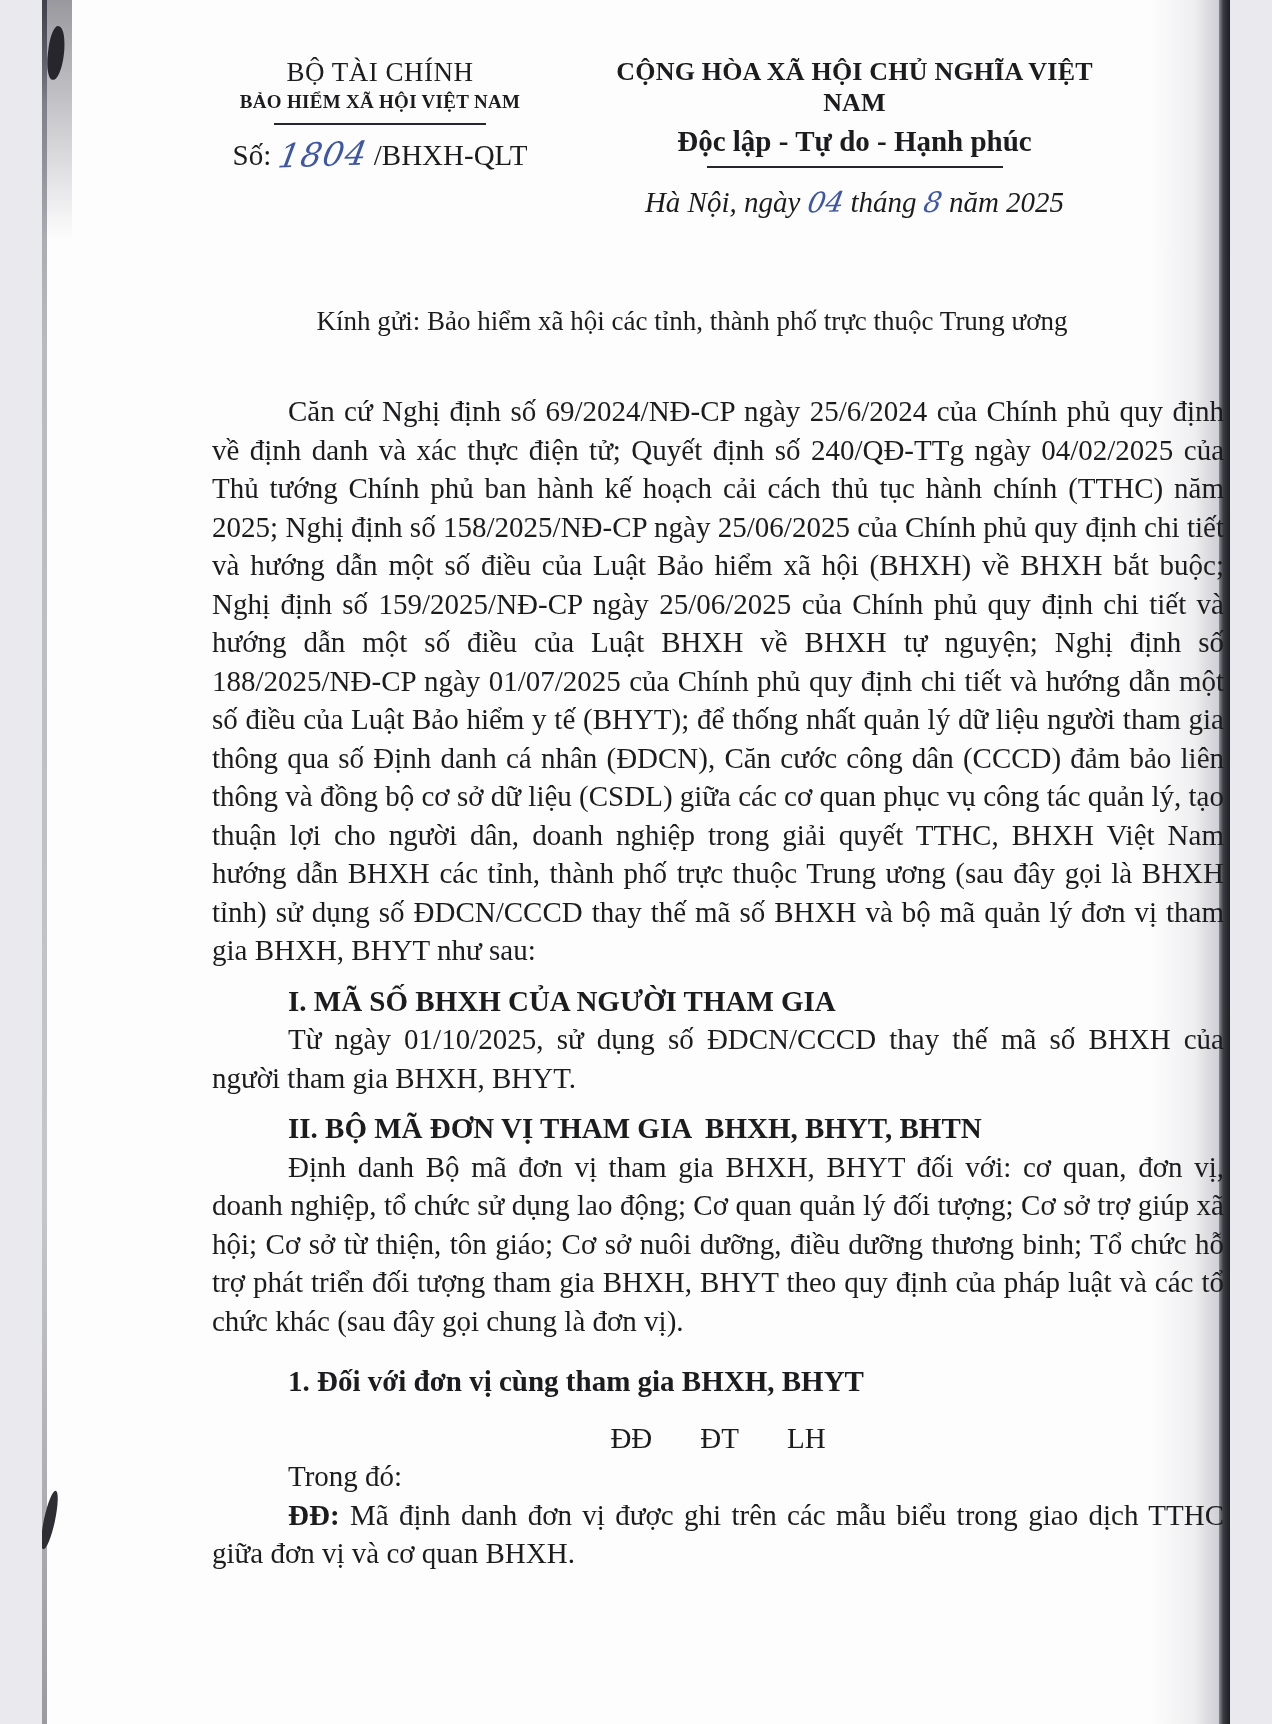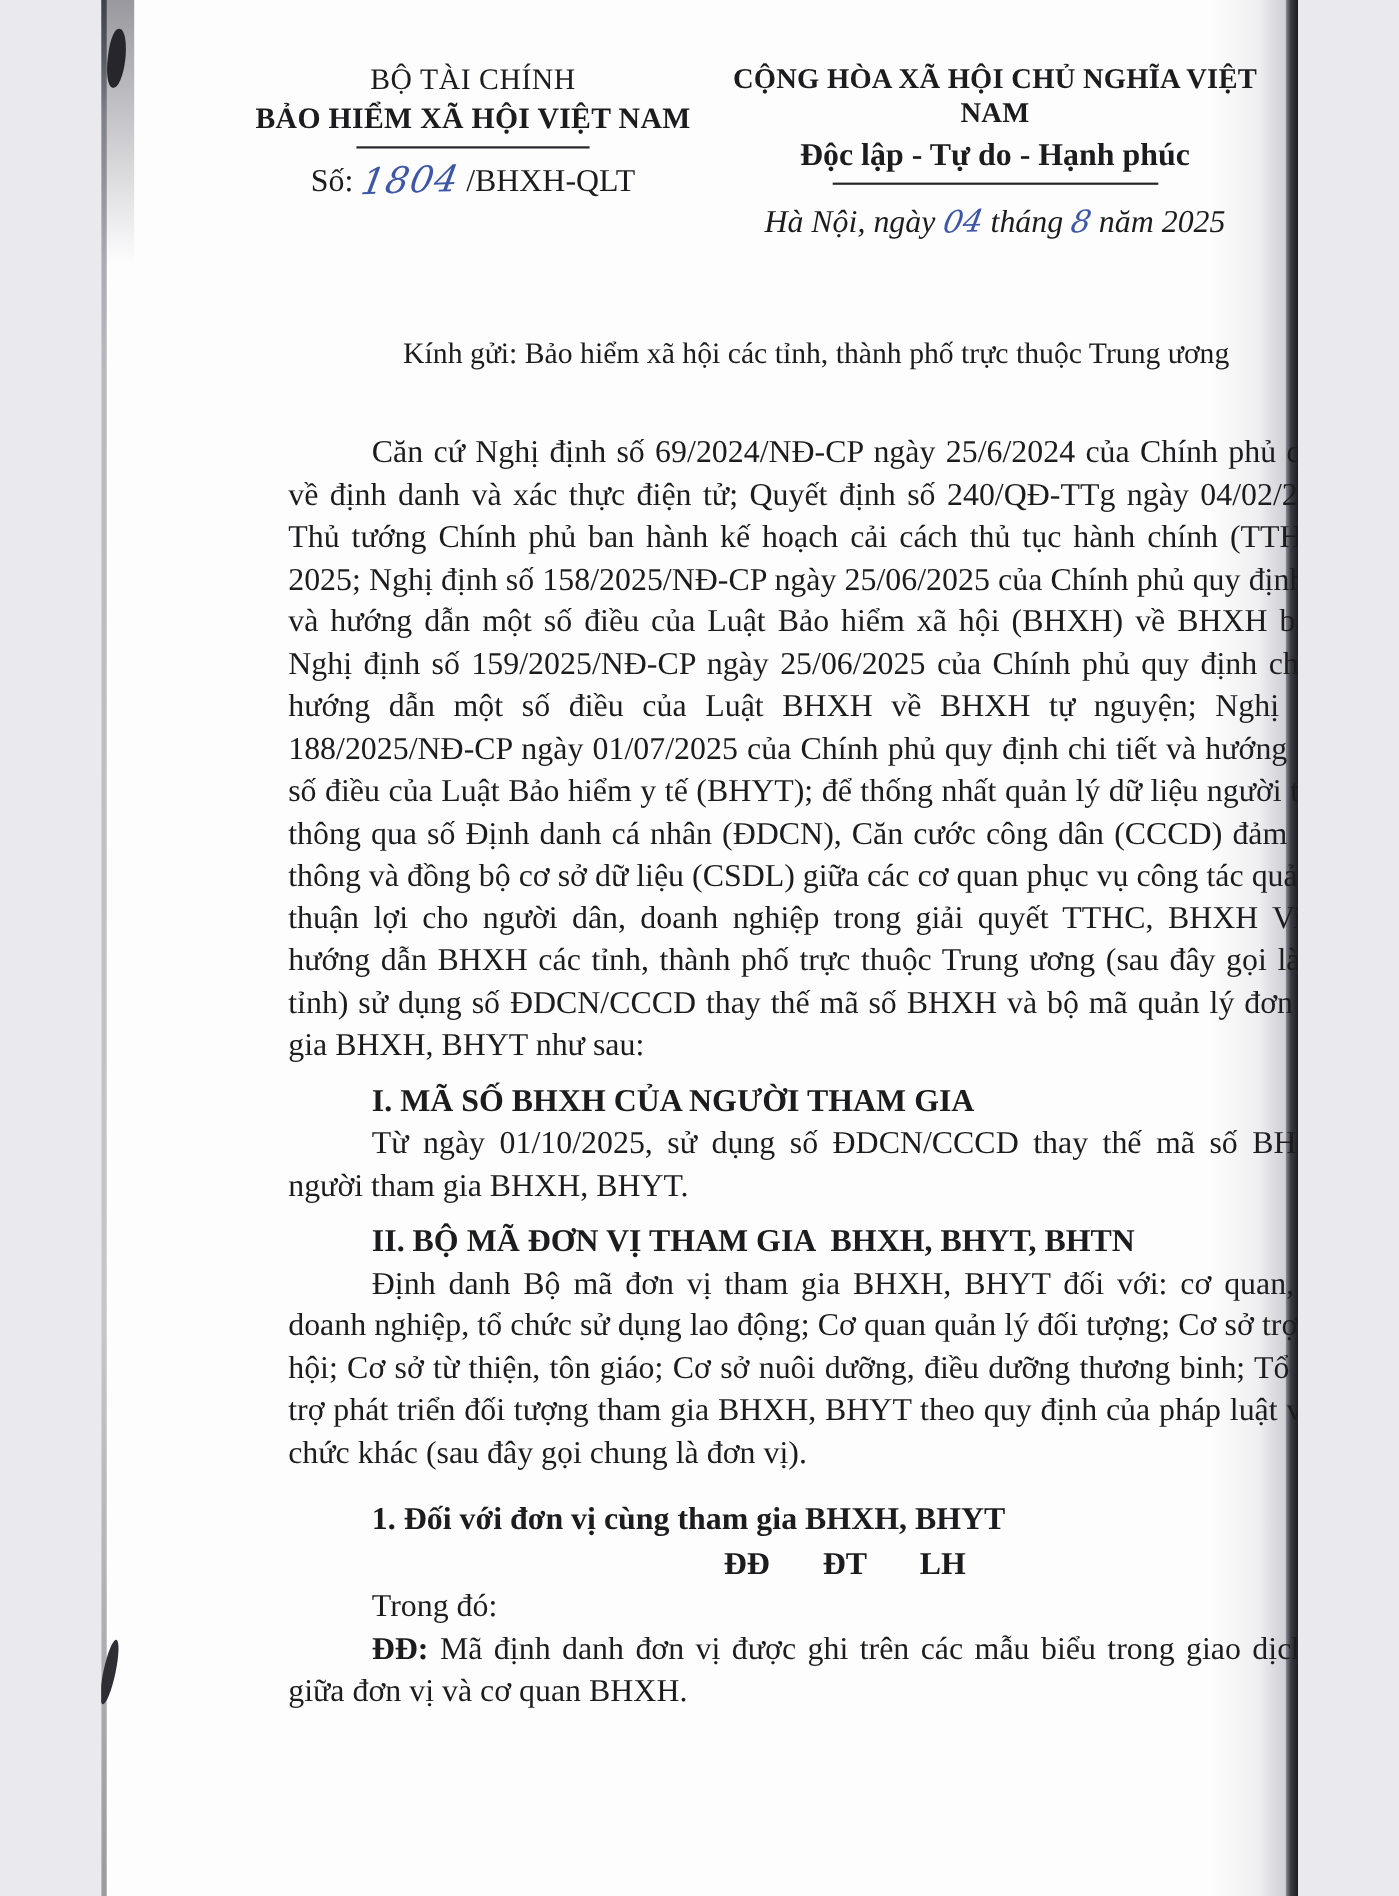--- a/index.html
+++ b/index.html
@@ -1,19 +1,19 @@
 <!DOCTYPE html>
 <html lang="vi"><head>
 <meta charset="utf-8">
 <title>Công văn BHXH</title>
 <style>
   html,body{margin:0;padding:0;background:#e9e9ee;}
   .page{
     position:relative;
-    width:1088px;height:1724px;
+    width:1188px;height:1724px;
     margin:0 auto;
     background:#fdfdfe;
     overflow:hidden;
     font-family:"Liberation Serif","DejaVu Serif",serif;
     color:#1c1c1e;
   }
   
   .edge-left{position:absolute;left:0;top:0;width:5px;height:100%;
     background:linear-gradient(180deg,#3c3c44,#9a9aa2 6%,#b9b9c0 20%,#c5c5cc 70%,#9a9aa0);}
   .shade-tl{position:absolute;left:0;top:0;width:30px;height:240px;
@@ -25,21 +25,21 @@
   .curl-right{position:absolute;right:0;top:0;width:80px;height:100%;
     background:linear-gradient(90deg,rgba(0,0,0,0),rgba(40,40,48,.12));}
   .edge-right-gray{position:absolute;right:9px;top:0;width:26px;height:100%;
     background:linear-gradient(90deg,rgba(205,205,214,0),#cdcdd5);}
   .edge-right-dark{position:absolute;right:0;top:0;width:11px;height:100%;
     background:linear-gradient(90deg,#8a8a92,#3a3a42 40%,#1d1d22);}
 
   
   .hdr-left{position:absolute;left:126px;top:56px;width:424px;text-align:center;line-height:1.2;}
   .ministry{font-size:27px;letter-spacing:.5px;}
-  .agency{font-size:27px;font-weight:bold;margin-top:3px;letter-spacing:.3px;}
+  .agency{font-size:19px;font-weight:bold;margin-top:3px;letter-spacing:.3px;}
   .hdr-rule{width:212px;height:2px;background:#26262a;margin:9px auto 0;}
   .doc-number{margin-top:13px;font-size:29px;white-space:nowrap;}
   .subject{position:absolute;left:170px;top:190px;width:400px;font-size:28px;line-height:36px;text-align:left;}
 
   .hdr-right{position:absolute;left:540px;top:56px;width:545px;text-align:center;line-height:1.2;}
   .country{font-size:26px;font-weight:bold;letter-spacing:.2px;}
   .motto{font-size:29px;font-weight:bold;margin-top:6px;}
   .motto-rule{width:296px;height:2px;background:#26262a;margin:7px auto 0;}
   .date-line{margin-top:17px;font-size:29px;font-style:italic;white-space:nowrap;}
 
@@ -49,21 +49,21 @@
   .hand-day{font-size:28px;}
   .hand-month{font-size:28px;}
 
   
   .recipient{position:absolute;left:150px;top:306px;width:1000px;text-align:center;font-size:27px;}
   .body{position:absolute;left:170px;top:392px;width:1012px;font-size:29px;line-height:38.5px;text-align:justify;}
   .body p{margin:0;text-indent:76px;}
   .sec-heading{font-weight:bold;text-indent:76px;margin-top:12px;text-align:left;white-space:pre-wrap;}
   .p-gap{margin-top:10px;}
   .h-gap{margin-top:22px;}
-  .formula{margin-top:2px;text-align:center;font-weight:bold;text-indent:0;}
+  .formula{margin-top:18px;text-align:center;font-weight:normal;text-indent:0;}
   .formula span{display:inline-block;margin:0 24px;}
   .trong-do{margin-top:26px;}
   .dd-para{margin-top:14px;}
   .bold{font-weight:bold;}
 </style>
 </head>
 <body>
 
 <div class="page">
 

